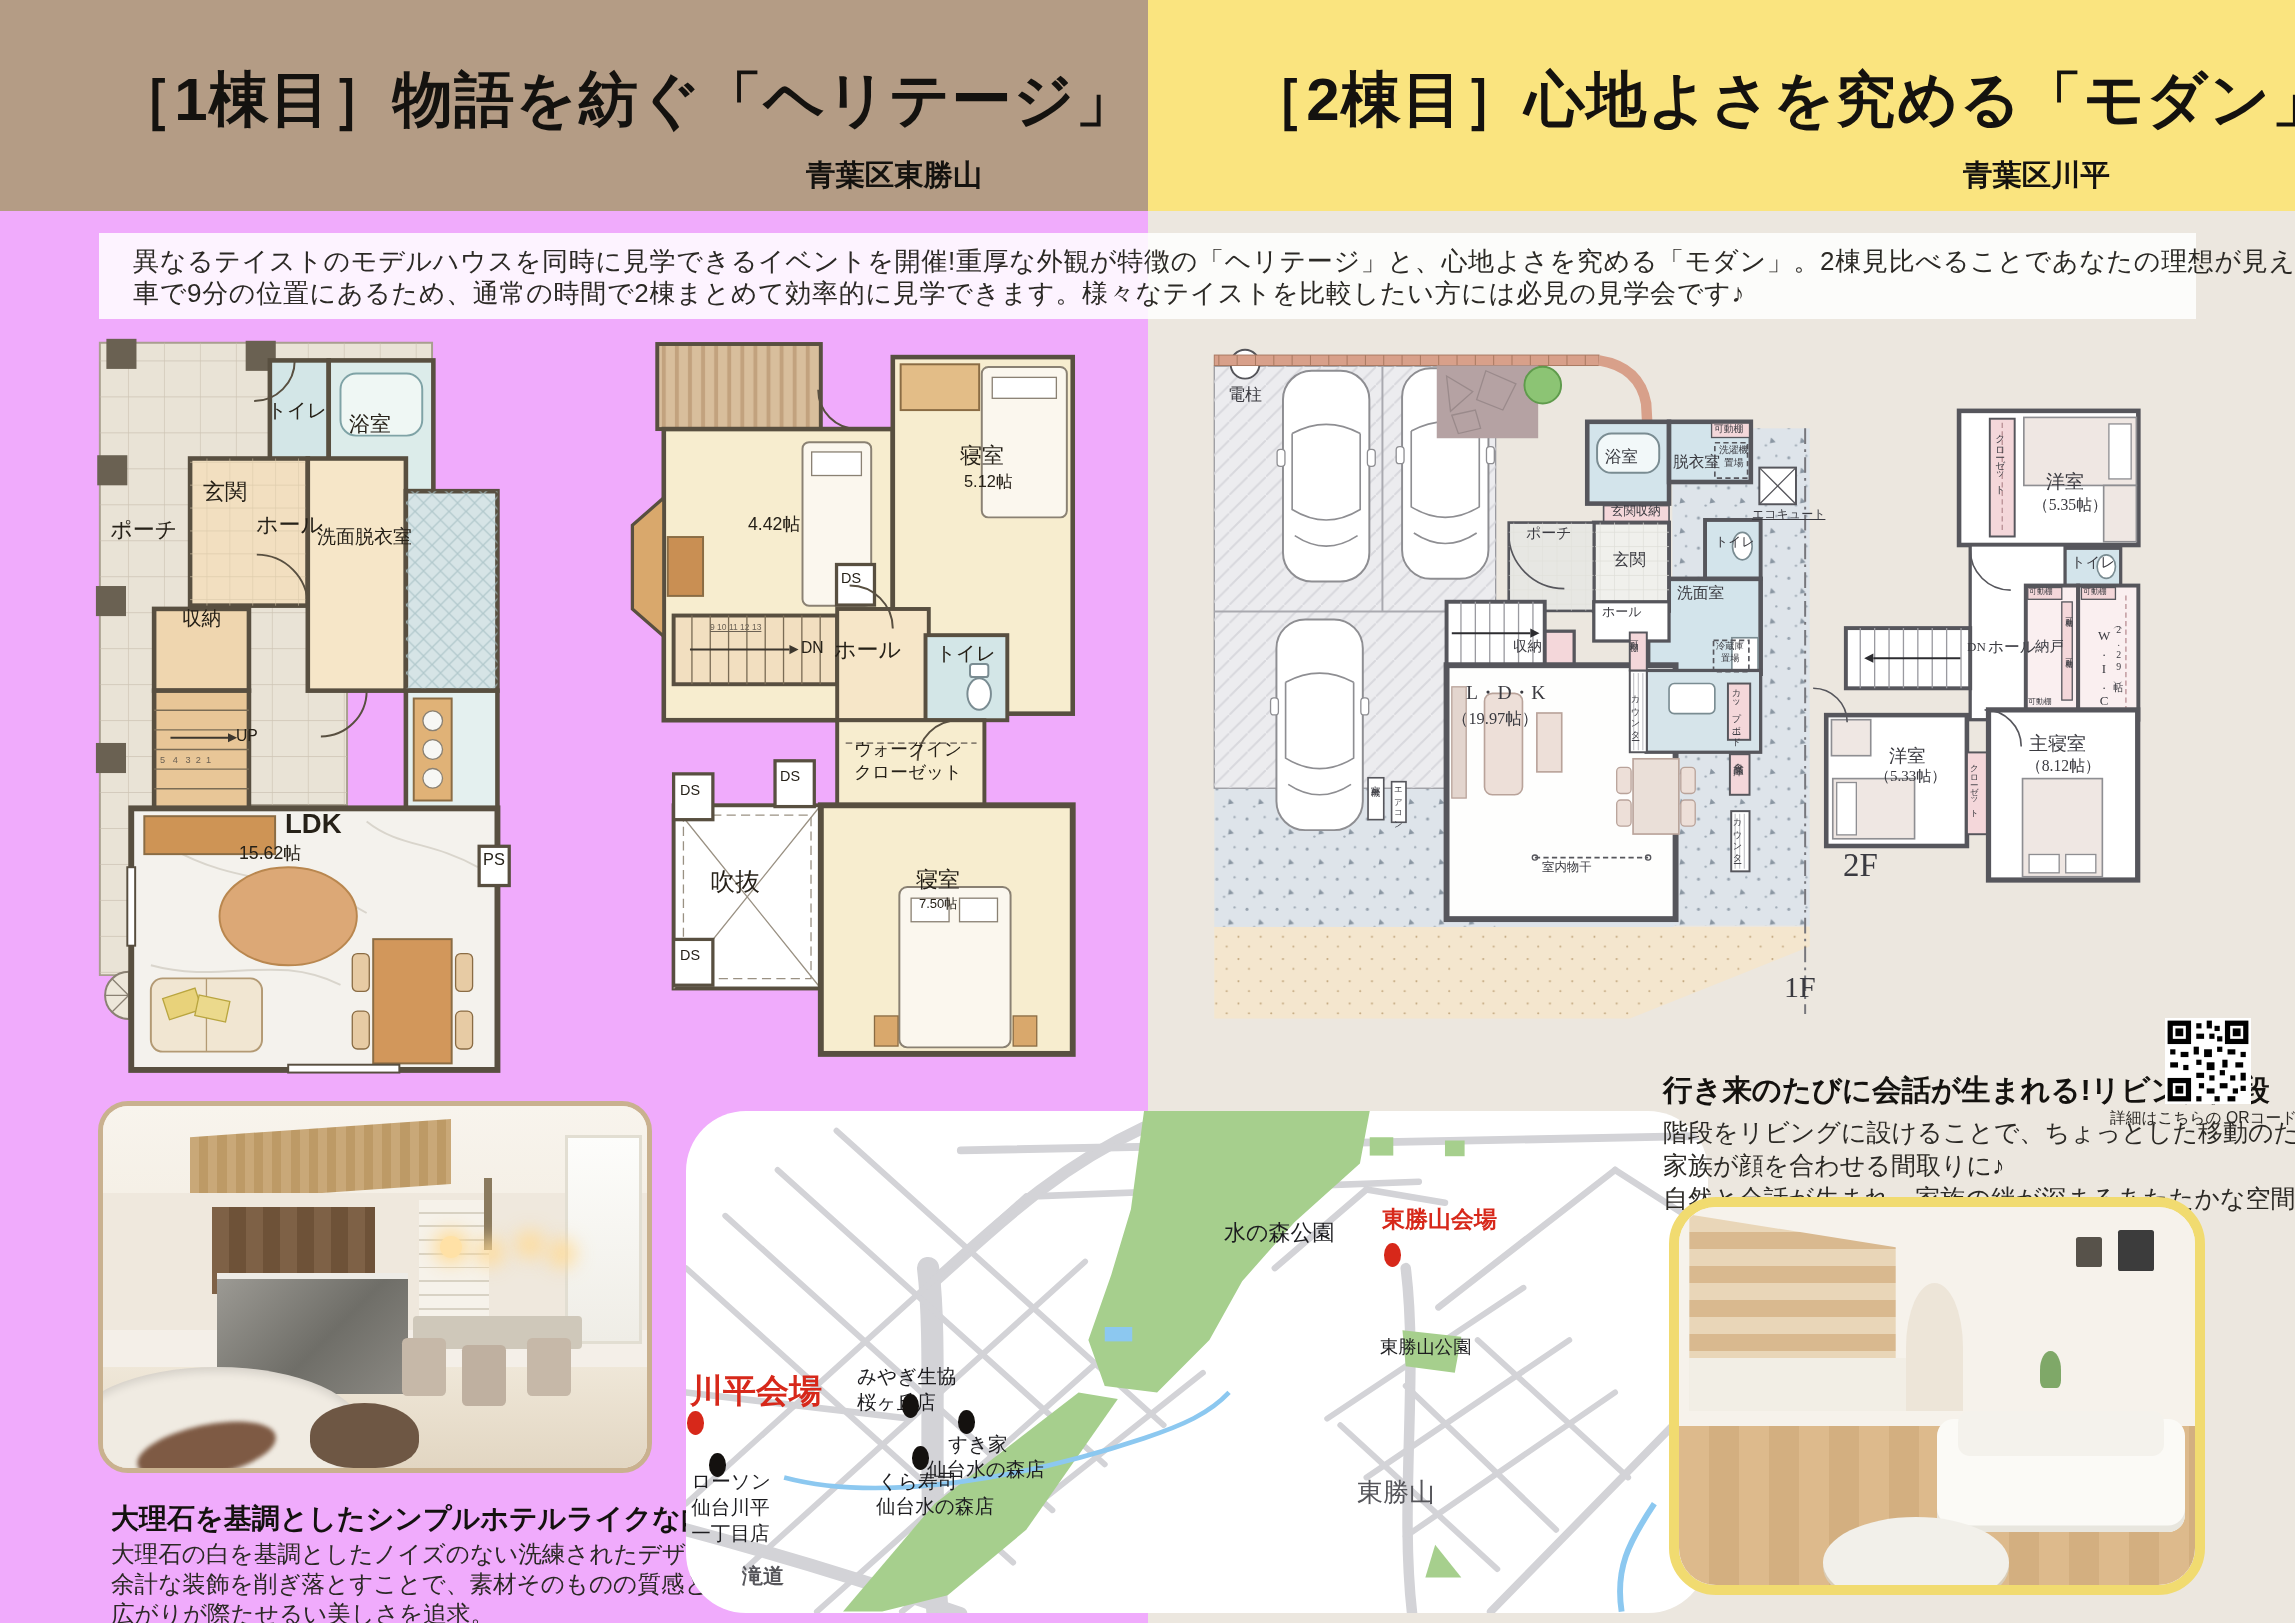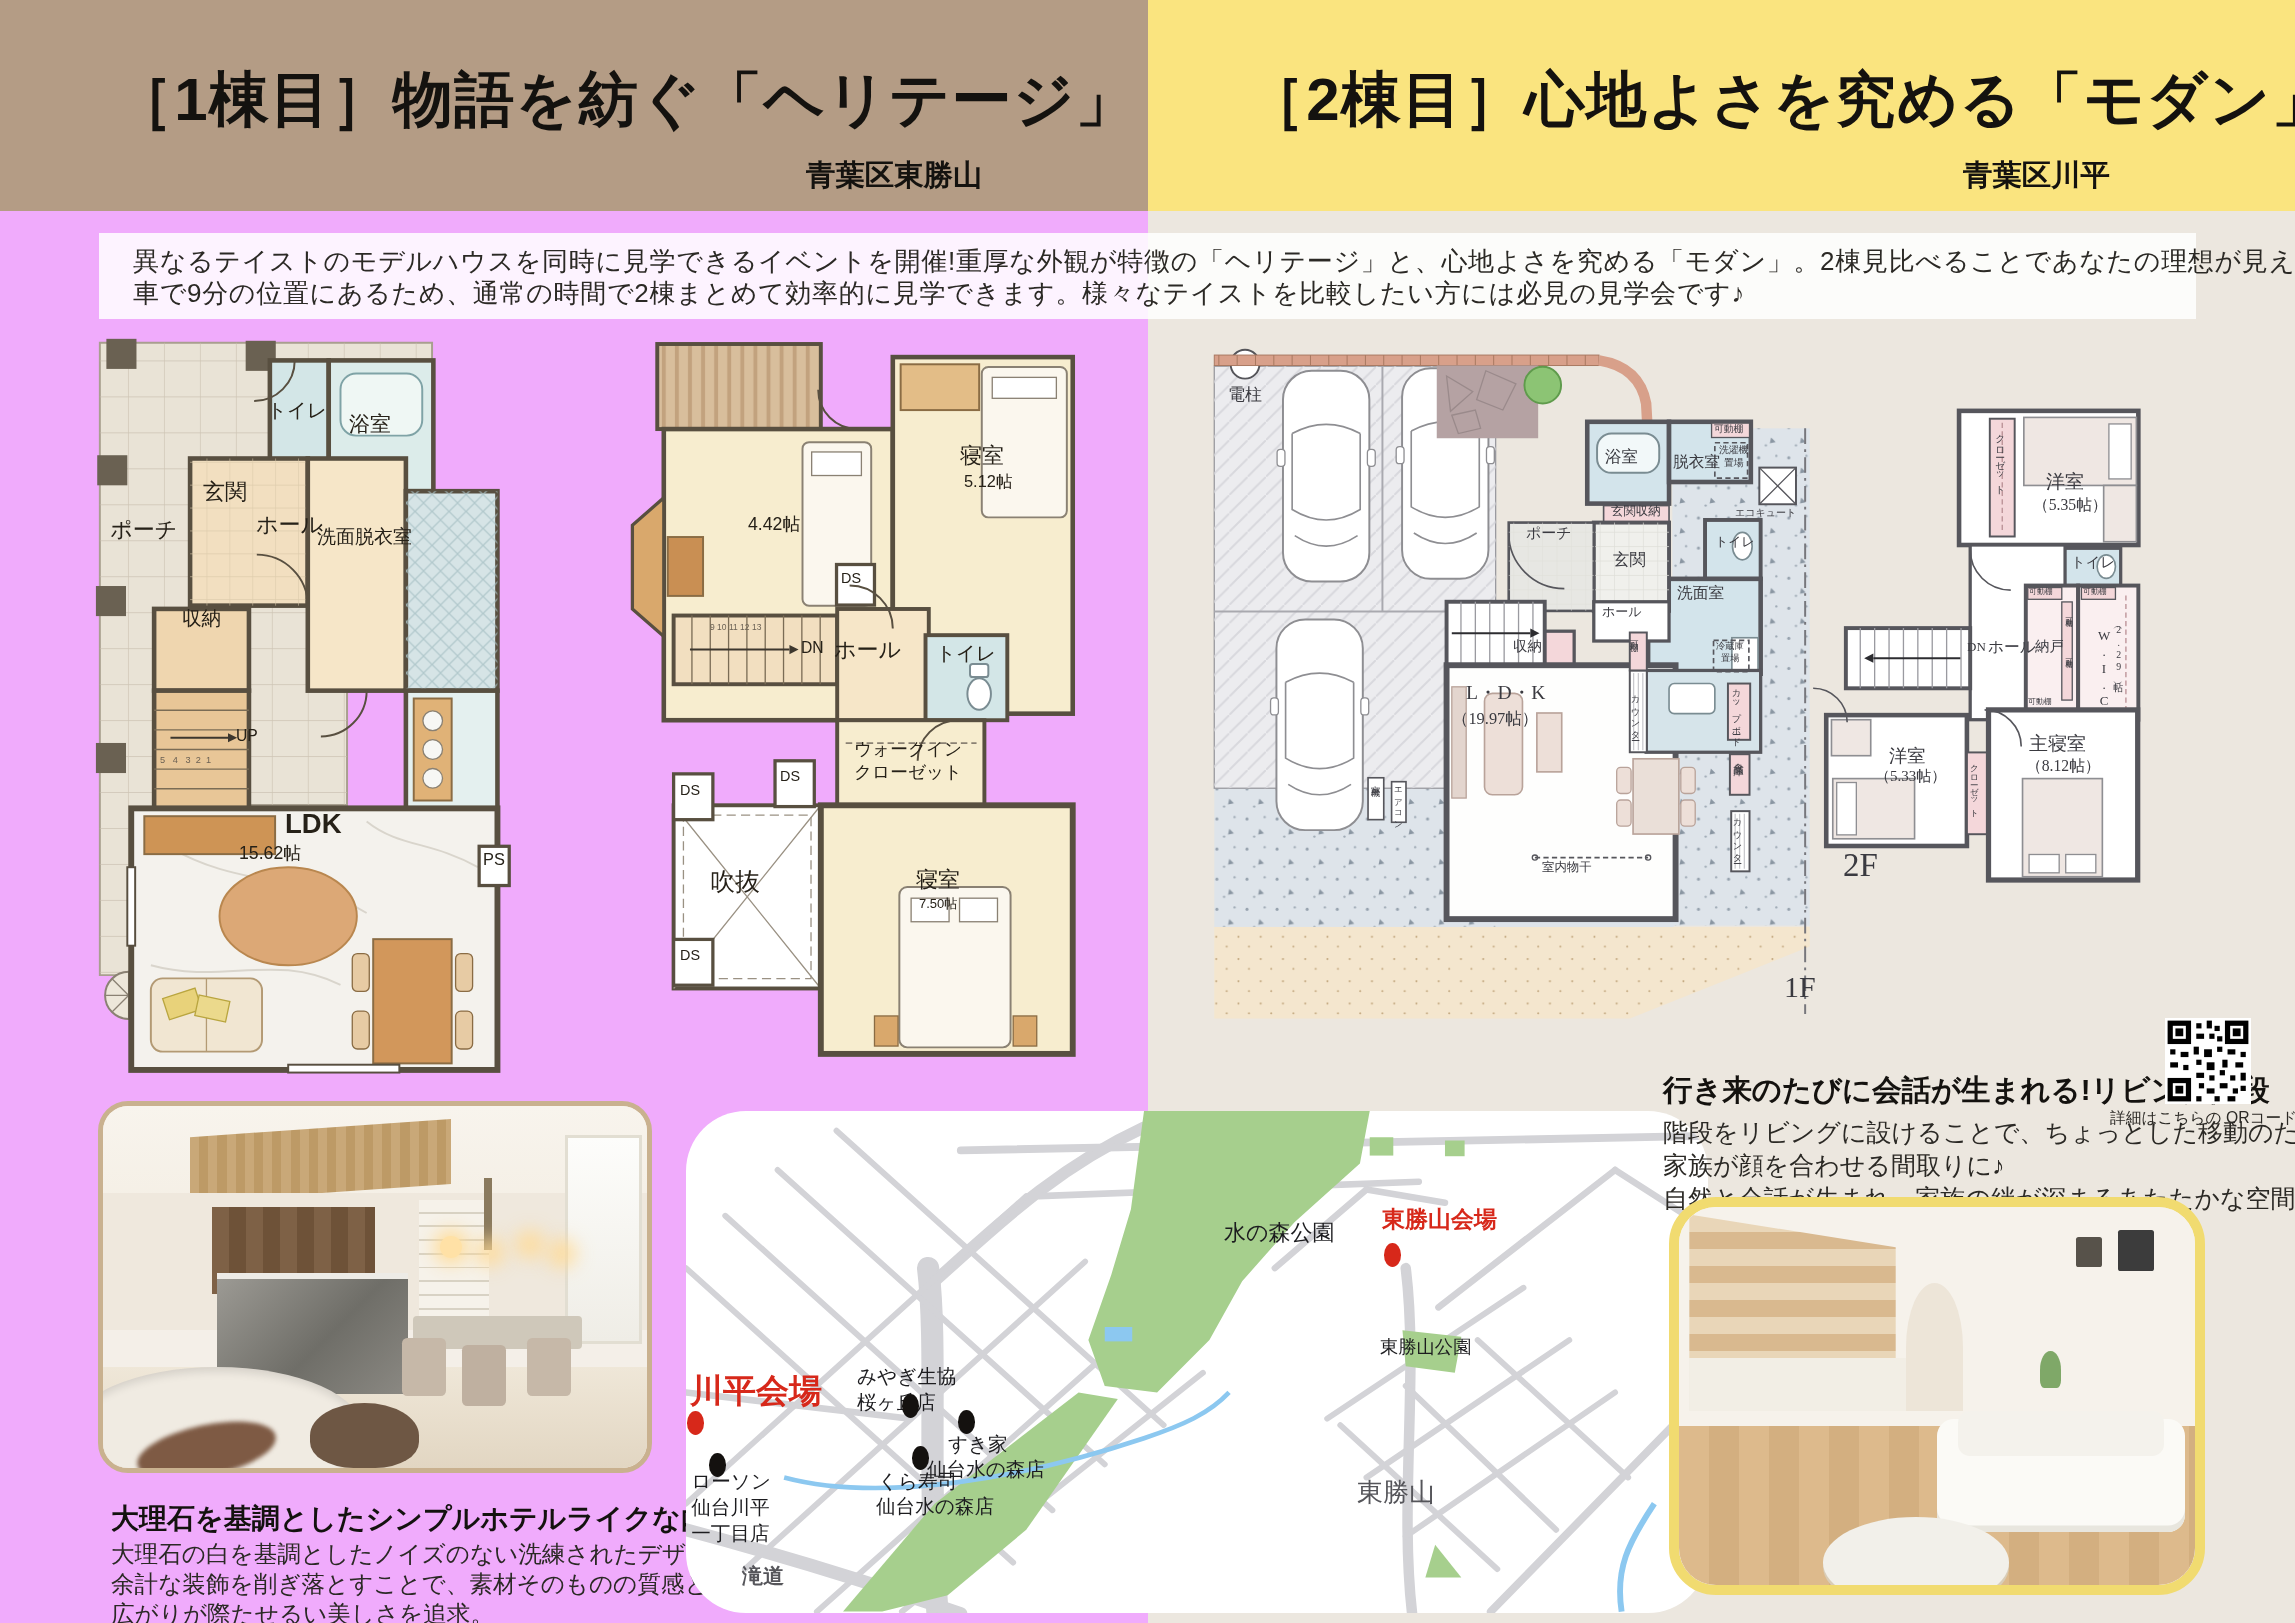--- a/index.html
+++ b/index.html
@@ -198,21 +198,21 @@
 
       <path d="M420,470 A66,66 0 0 0 354,404" fill="none" stroke="#584F40" stroke-width="3"></path>
       <path d="M520,610 A62,62 0 0 0 458,672" fill="none" stroke="#584F40" stroke-width="3"></path>
       <path d="M366,165 A60,60 0 0 1 306,105" fill="none" stroke="#584F40" stroke-width="3"></path>
     </svg>
     <div class="abs" style="left:0;top:0;width:458px;height:769px;">
         <div class="pl" style="left: 342px; top: 124px; font-size: 22px;">寝室</div>
         <div class="pl" style="left: 346px; top: 152px; font-size: 16.4px;">5.12帖</div>
         <div class="pl" style="left: 130px; top: 194px; font-size: 17.7px;">4.42帖</div>
         <div class="pl" style="left: 223px; top: 250px; font-size: 14.4px;">DS</div>
-        <div class="pl" style="left: 92px; top: 302px; font-size: 8.5px; color: rgb(107, 97, 84);">9 10 11 12 13</div>
+        <div class="pl" style="left: 92px; top: 302px; font-size: 8.5px; color: rgb(107, 97, 84); text-decoration: underline;">9 10 11 12 13</div>
         <div class="pl" style="left: 183px; top: 319px; font-size: 15.7px;">DN</div>
         <div class="pl" style="left: 216px; top: 318px; font-size: 22px;">ホール</div>
         <div class="pl" style="left: 318px; top: 322px; font-size: 19.6px;">トイレ</div>
         <div class="pl" style="left: 236px; top: 419px; font-size: 17.7px;">ウォークイン</div>
         <div class="pl" style="left: 236px; top: 442px; font-size: 17.7px;">クローゼット</div>
         <div class="pl" style="left: 62px; top: 462px; font-size: 14.4px;">DS</div>
         <div class="pl" style="left: 162px; top: 448px; font-size: 14.4px;">DS</div>
         <div class="pl" style="left: 92px; top: 547px; font-size: 25px;">吹抜</div>
         <div class="pl" style="left: 62px; top: 627px; font-size: 14.4px;">DS</div>
         <div class="pl" style="left: 298px; top: 548px; font-size: 22px;">寝室</div>
@@ -330,21 +330,21 @@
 
       <line x1="908" y1="150" x2="908" y2="1045" stroke="#77777C" stroke-width="3" stroke-dasharray="24 8 4 8"></line>
     </svg>
     <div class="abs" style="left:0;top:0;width:602px;height:694px;">
         <div class="pl" style="left: 17px; top: 56px; font-size: 17px;">電柱</div>
         <div class="pl" style="left: 394px; top: 118px; font-size: 16.4px;">浴室</div>
         <div class="pl" style="left: 462px; top: 124px; font-size: 15.7px;">脱衣室</div>
         <div class="pl" style="left: 503px; top: 94px; font-size: 9.8px;">可動棚</div>
         <div class="pl" style="left: 508px; top: 115px; font-size: 9.8px;">洗濯機</div>
         <div class="pl" style="left: 513px; top: 128px; font-size: 9.8px;">置場</div>
-        <div class="pl" style="left: 524px; top: 178px; font-size: 10px;">エコキュート</div>
+        <div class="pl" style="left: 541px; top: 178px; font-size: 12px; text-decoration: underline;">エコキュート</div>
         <div class="pl" style="left: 400px; top: 175px; font-size: 12.4px;">玄関収納</div>
         <div class="pl" style="left: 315px; top: 196px; font-size: 15px;">ポーチ</div>
         <div class="pl" style="left: 402px; top: 221px; font-size: 16.4px;">玄関</div>
         <div class="pl" style="left: 504px; top: 205px; font-size: 13px;">トイレ</div>
         <div class="pl" style="left: 466px; top: 255px; font-size: 15.7px;">洗面室</div>
         <div class="pl" style="left: 391px; top: 275px; font-size: 13px;">ホール</div>
         <div class="pl" style="left: 302px; top: 309px; font-size: 14.4px;">収納</div>
         <div class="pl v" style="left: 419px; top: 304px; font-size: 8.5px;">可動棚</div>
         <div class="pl" style="left: 255px; top: 353px; font-size: 19.6px;">L・D・K</div>
         <div class="pl" style="left: 241px; top: 380px; font-size: 16.4px;">（19.97帖）</div>

